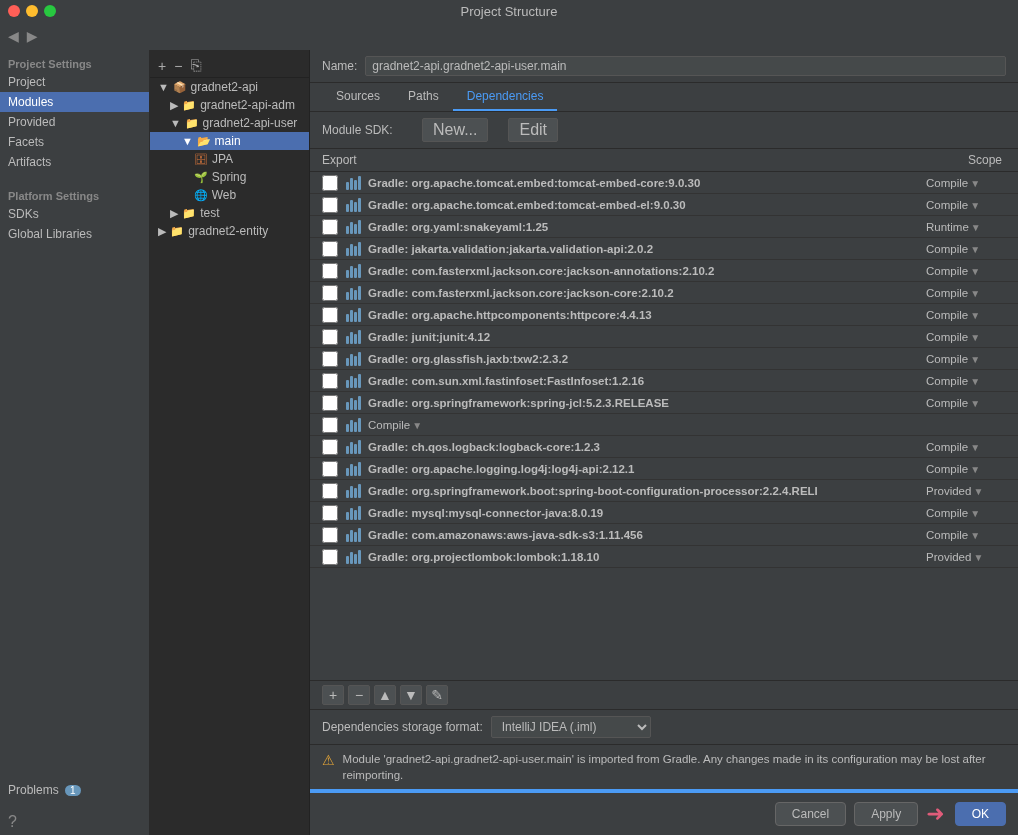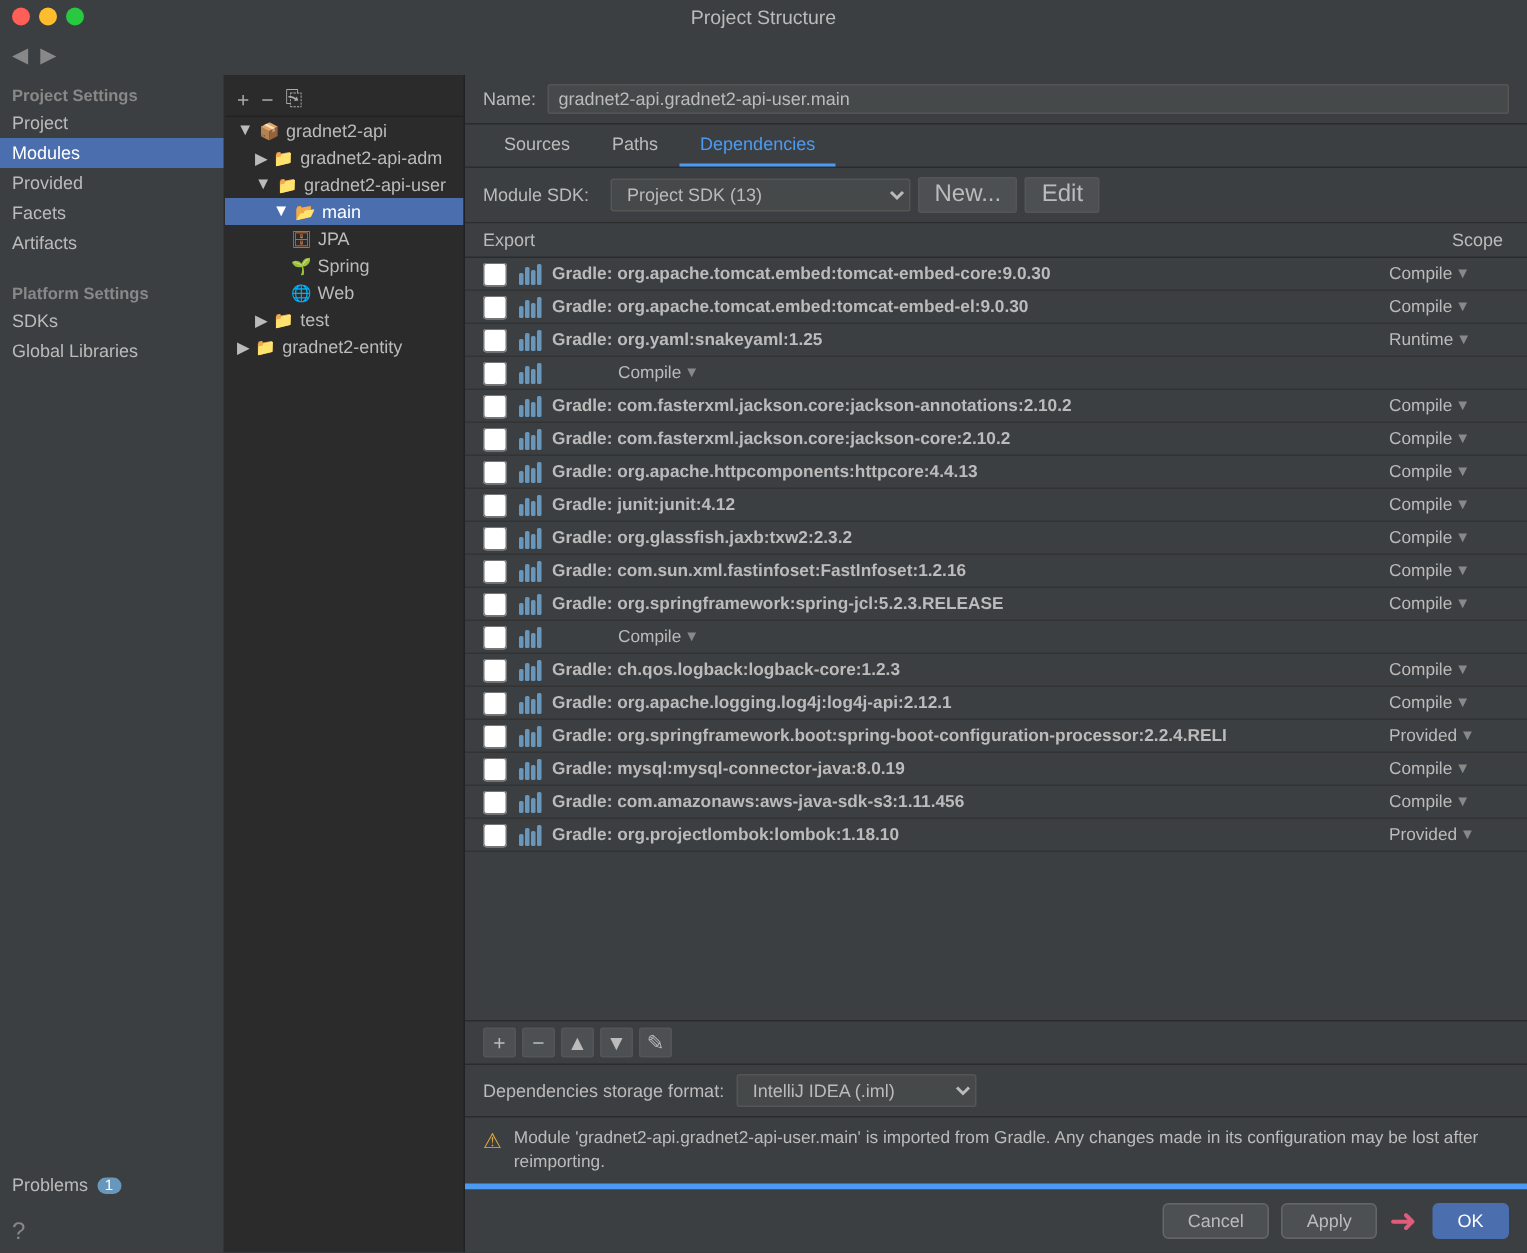--- a/index.html
+++ b/index.html
@@ -151,21 +151,21 @@
     }
     .tab.active {
       color: #4b9bf5;
       border-bottom: 2px solid #4b9bf5;
     }
 
     .sdk-row {
       display: flex;
       align-items: center;
       padding: 6px 12px;
-      gap: 5px;
+      gap: 20px;
       border-bottom: 1px solid #2b2b2b;
     }
     .sdk-label { color: #bbb; font-size: 12px; min-width: 80px; }
     .sdk-select {
       background: #45494a;
       border: 1px solid #555;
       color: #bbb;
       padding: 2px 6px;
       font-size: 12px;
       border-radius: 2px;
@@ -230,23 +230,22 @@
       overflow: hidden;
       text-overflow: ellipsis;
       font-weight: bold;
     }
     .dep-scope {
       color: #bbb;
       font-size: 11.5px;
       min-width: 80px;
       text-align: right;
       display: flex;
-      align-items: center;
+      align-items: flex-end;
       gap: 2px;
-      margin-left: 44px;
     }
     .scope-arrow { color: #888; font-size: 10px; }
 
     .deps-toolbar {
       display: flex;
       align-items: center;
       padding: 4px 12px;
       gap: 4px;
       border-top: 1px solid #2b2b2b;
     }
@@ -471,23 +470,20 @@
     </div>
 
     <div class="tabs-bar">
       <div class="tab">Sources</div>
       <div class="tab">Paths</div>
       <div class="tab active">Dependencies</div>
     </div>
 
     <div class="sdk-row">
       <span class="sdk-label">Module SDK:</span>
-      <select class="sdk-select">
-        <option>Project SDK (13)</option>
-      </select>
       <button class="sdk-btn">New...</button>
       <button class="sdk-btn">Edit</button>
     </div>
 
     <div class="deps-header">
       <span class="deps-export-label">Export</span>
       <span class="deps-scope-label">Scope</span>
     </div>
 
     <div class="deps-table" id="deps-table">
@@ -542,20 +538,21 @@
         <div class="dep-row">
           <input type="checkbox" class="dep-checkbox" style="">
           <div class="dep-icon">
             <div class="dep-bars">
               <div class="gradle-bar" style="height: 8px;"></div>
               <div class="gradle-bar" style="height: 12px;"></div>
               <div class="gradle-bar" style="height: 10px;"></div>
               <div class="gradle-bar" style="height: 14px;"></div>
             </div>
           </div>
+          <span class="dep-name">Gradle: jakarta.validation:jakarta.validation-api:2.0.2</span>
           <div class="dep-scope">
             <span>Compile</span>
             <span class="scope-arrow">▼</span>
           </div>
         </div>
         <div class="dep-row">
           <input type="checkbox" class="dep-checkbox" style="">
           <div class="dep-icon">
             <div class="dep-bars">
               <div class="gradle-bar" style="height: 8px;"></div>

